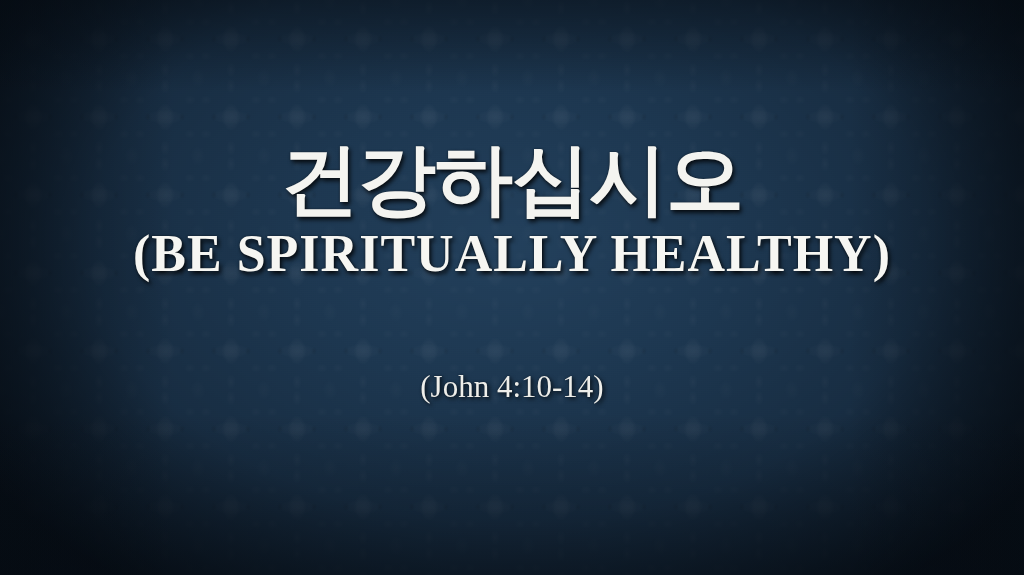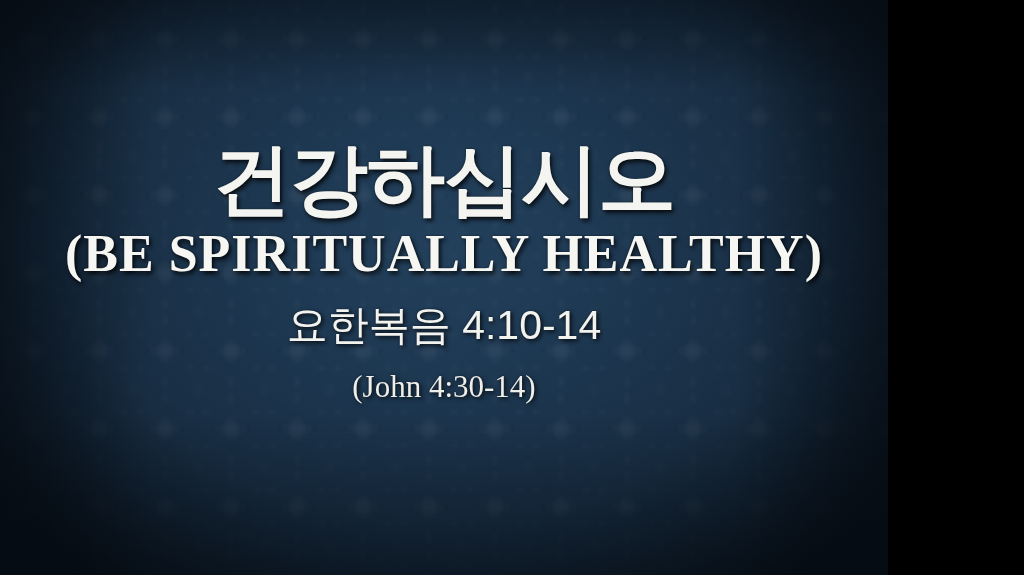--- a/index.html
+++ b/index.html
@@ -2,21 +2,21 @@
 <html><head>
 <meta charset="utf-8">
 <style>
   html, body {
     margin: 0;
     padding: 0;
     background: #000;
   }
   #slide {
     position: relative;
-    width: 888px;
+    width: 1024px;
     height: 575px;
     overflow: hidden;
     background-color: #16293d;
     font-family: "Liberation Sans", sans-serif;
   }
 
   
   .bg-base {
     position: absolute;
     inset: 0;
@@ -161,17 +161,16 @@
 
   <div class="bg-base"></div>
   <div class="bg-damask"></div>
   <div class="bg-noise"></div>
   <div class="bg-vignette"></div>
   <div class="bg-edges"></div>
 
   <div class="content">
     <div class="title-ko">건강하십시오</div>
     <div class="title-en">(BE SPIRITUALLY HEALTHY)</div>
-    <div class="ref-ko">요한복음 4:10-14</div>
-    <div class="ref-en">(John 4:30-14)</div>
+    <div class="ref-en">(John 4:10-14)</div>
   </div>
 
 </div>
 
 </body></html>

